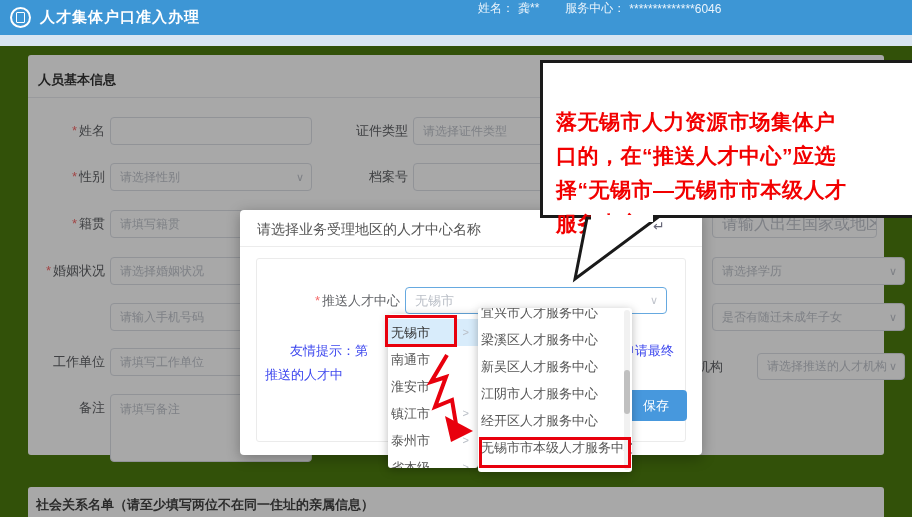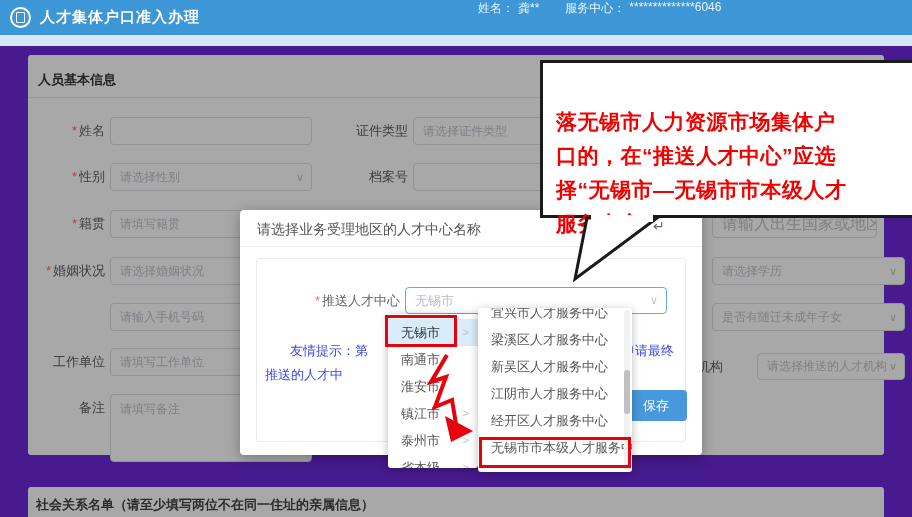--- a/index.html
+++ b/index.html
@@ -4,28 +4,28 @@
 <style>
   :root{
     --header_blue:#3d96d5;
     --annotation_red:#e8000d;
     --tip_blue:#3c46ee;
     --save_blue:#4798dd;
     --selected_item_bg:#d8ecfb;
   }
   *{margin:0;padding:0;box-sizing:border-box;}
   body{font-family:"Liberation Sans","DejaVu Sans",sans-serif;background:#888;}
-  #app{position:relative;width:912px;height:517px;overflow:hidden;background:#6d28d9;}
+  #app{position:relative;width:912px;height:517px;overflow:hidden;background:#4d7c0f;}
 
   
   .header{position:absolute;left:0;top:0;width:912px;height:35px;background:var(--header_blue);display:flex;align-items:center;z-index:5;}
   .logo-icon{width:21px;height:21px;border:2px solid #fff;border-radius:50%;margin-left:10px;display:flex;align-items:center;justify-content:center;color:#fff;font-size:10px;}
   .logo-icon .doc{width:9px;height:11px;border:1.5px solid #fff;border-radius:1px;}
   .app-title{color:#fff;font-size:15px;font-weight:bold;margin-left:9px;letter-spacing:1px;}
-  .user-info{position:absolute;left:478px;top:0;height:17px;display:flex;color:#eaf4fc;font-size:12px;}
+  .user-info{position:absolute;left:478px;top:0;height:17px;display:flex;align-items:center;color:#eaf4fc;font-size:12px;}
   .user-info span{margin-right:4px;}
   .user-info .gap{width:18px;}
   .subbar{position:absolute;left:0;top:35px;width:912px;height:11px;background:#d9e5f1;}
 
   
   .card{position:absolute;background:#fff;border-radius:3px;}
   .main-card{left:28px;top:55px;width:856px;height:400px;}
   .bottom-card{left:28px;top:487px;width:856px;height:40px;}
   .section-title{position:absolute;left:10px;top:16px;font-size:13px;font-weight:bold;color:#333;}
   .card-divider{position:absolute;left:0;top:42px;width:856px;height:1px;background:#e8eaee;}
@@ -51,21 +51,21 @@
   .m-select{position:absolute;left:165px;top:77px;width:262px;height:27px;border:1px solid #66a9e0;border-radius:4px;background:#fff;display:flex;align-items:center;padding:0 9px;}
   .m-select .ph{font-size:13px;color:#b9bec6;}
   .m-select .chev{position:absolute;right:8px;color:#c0c4cc;font-size:11px;}
   .tip-frag{position:absolute;font-size:13px;color:var(--tip_blue);white-space:nowrap;}
   .save-btn{position:absolute;left:385px;top:180px;width:62px;height:31px;background:var(--save_blue);color:#fff;font-size:13px;border:none;border-radius:4px;cursor:pointer;}
 
   
   .menu{position:absolute;background:#fff;box-shadow:0 2px 10px rgba(0,0,0,.28);border-radius:3px;z-index:30;overflow:hidden;}
   .city-menu{left:388px;top:314px;width:90px;height:154px;padding-top:5px;}
   .center-menu{left:478px;top:308px;width:154px;height:164px;}
-  .menu-item{position:relative;height:27px;line-height:27px;font-size:13px;color:#555;padding-left:13px;white-space:nowrap;cursor:pointer;}
+  .menu-item{position:relative;height:27px;line-height:27px;font-size:13px;color:#555;padding-left:3px;white-space:nowrap;cursor:pointer;}
   .menu-item.selected{background:var(--selected_item_bg);color:#333;}
   .menu-item .arrow{position:absolute;right:9px;color:#b9bec6;font-size:11px;}
   .menu-item.clipped-top{height:18px;line-height:9px;overflow:hidden;}
   .scrollbar-track{position:absolute;right:2px;top:2px;width:6px;height:160px;background:#f1f1f1;border-radius:3px;}
   .scrollbar-thumb{position:absolute;right:2px;top:62px;width:6px;height:44px;background:#c0c0c0;border-radius:3px;}
 
   
   .redbox{position:absolute;border:3px solid var(--annotation_red);z-index:40;}
   .redbox-city{left:385px;top:315px;width:72px;height:32px;}
   .redbox-center{left:479px;top:437px;width:152px;height:31px;}

